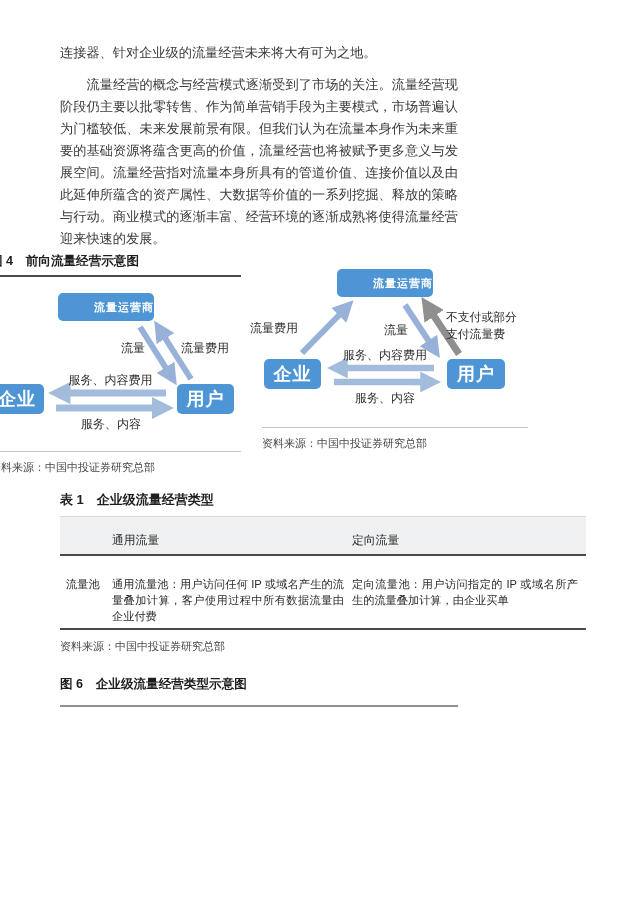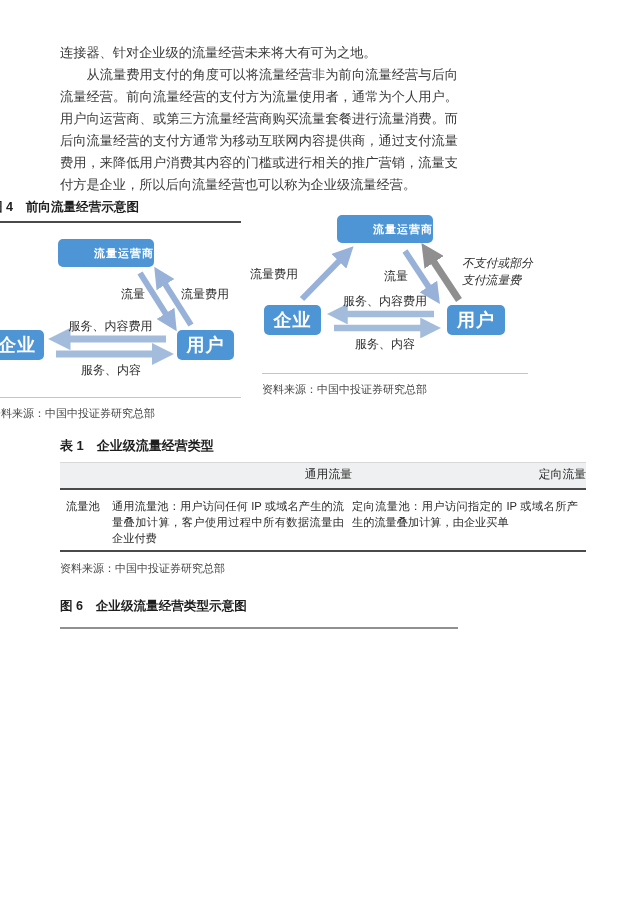--- a/index.html
+++ b/index.html
@@ -51,44 +51,44 @@
   }
 
   
   .tbl-title { margin-top:16px; font-size:13px; font-weight:bold; color:#1e1e1e; }
   table.types {
     width:526px; border-collapse:collapse; margin-top:7px;
     border-top:1px solid #d9d9d9; border-bottom:2px solid #4a4a4a;
   }
   table.types thead tr { background:#eef0f1; }
   table.types thead td {
-    font-size:11.8px; color:#2b2b2b; text-align:right;
-    padding:4px 0 5px; border-bottom:2px solid #4a4a4a;
+    font-size:11.8px; color:#2b2b2b; text-align:left;
+    padding:16px 0 5px; border-bottom:2px solid #4a4a4a;
   }
   table.types tbody td {
     font-size:11.2px; line-height:16px; color:#2b2b2b;
-    vertical-align:top; padding:8px 8px 4px 0;
+    vertical-align:top; padding:20px 8px 4px 0;
     text-align:justify;
     margin-left:12px;
   }
   table.types tbody td.rowlab { padding-left:6px; white-space:nowrap; }
   .tbl-src { margin-top:9px; font-size:11px; color:#474747; }
 
   .fig6-title {
     margin-top:22px; font-size:12.6px; font-weight:bold; color:#1e1e1e;
     padding-bottom:12px; border-bottom:2px solid #909090;
   }
 </style>
 </head>
 <body>
 
 <div class="page">
 
   <p class="body-p">连接器、针对企业级的流量经营未来将大有可为之地。</p>
-  <p class="body-p indent">从流量费用支付的角度可以将流量经营非为前向流量经营与后向流量经营。前向流量经营的支付方为流量使用者，通常为个人用户。用户向运营商、或第三方流量经营商购买流量套餐进行流量消费。而后向流量经营的支付方通常为移动互联网内容提供商，通过支付流量费用，来降低用户消费其内容的门槛或进行相关的推广营销，流量支付方是企业，所以后向流量经营也可以称为企业级流量经营。</p>
+  <p class="body-p indent mt">流量经营的概念与经营模式逐渐受到了市场的关注。流量经营现阶段仍主要以批零转售、作为简单营销手段为主要模式，市场普遍认为门槛较低、未来发展前景有限。但我们认为在流量本身作为未来重要的基础资源将蕴含更高的价值，流量经营也将被赋予更多意义与发展空间。流量经营指对流量本身所具有的管道价值、连接价值以及由此延伸所蕴含的资产属性、大数据等价值的一系列挖掘、释放的策略与行动。商业模式的逐渐丰富、经营环境的逐渐成熟将使得流量经营迎来快速的发展。</p>
 
   <div class="figs">
 
     <div class="fig-l">
       <div class="fig-title">图 4　前向流量经营示意图</div>
       <div class="canvas">
         <svg width="251" height="172" viewBox="0 0 251 172">
           <defs>
             <marker id="hb1" markerWidth="3.5" markerHeight="3.5" refX="1.7" refY="1.75" orient="auto">
               <path d="M0,0 L3.5,1.75 L0,3.5 z" fill="#97b1d8"></path>
@@ -131,21 +131,21 @@
           <line x1="143" y1="52" x2="172" y2="96" stroke="#97b1d8" stroke-width="6" marker-end="url(#hb2)"></line>
           <line x1="197" y1="101" x2="166" y2="54" stroke="#8f8f8f" stroke-width="7" marker-end="url(#hg2)"></line>
           <line x1="172" y1="115" x2="76" y2="115" stroke="#a3bcdc" stroke-width="6.5" marker-end="url(#hb2w)"></line>
           <line x1="72" y1="129" x2="168" y2="129" stroke="#a3bcdc" stroke-width="6.5" marker-end="url(#hb2w)"></line>
         </svg>
         <div class="node op" style="left:75px; top:16px;">流量运营商</div>
         <div class="node sm" style="left:2px; top:106px; width:57px;">企业</div>
         <div class="node sm" style="left:185px; top:106px; width:58px;">用户</div>
         <div class="dlabel" style="left:-12px; top:68px;">流量费用</div>
         <div class="dlabel" style="left:122px; top:70px;">流量</div>
-        <div class="dlabel" style="left:200px; top:56px; font-size:11.8px; line-height:17px;font-style:italic;">
+        <div class="dlabel" style="left:184px; top:56px; font-size:11.8px; line-height:17px;">
           <span>不支付或部分</span><br>
           <span>支付流量费</span>
         </div>
         <div class="dlabel center" style="left:62px; top:95px; width:122px;">服务、内容费用</div>
         <div class="dlabel center" style="left:66px; top:138px; width:114px;">服务、内容</div>
       </div>
       <div class="fig-src">资料来源：中国中投证券研究总部</div>
     </div>
   </div>
 

